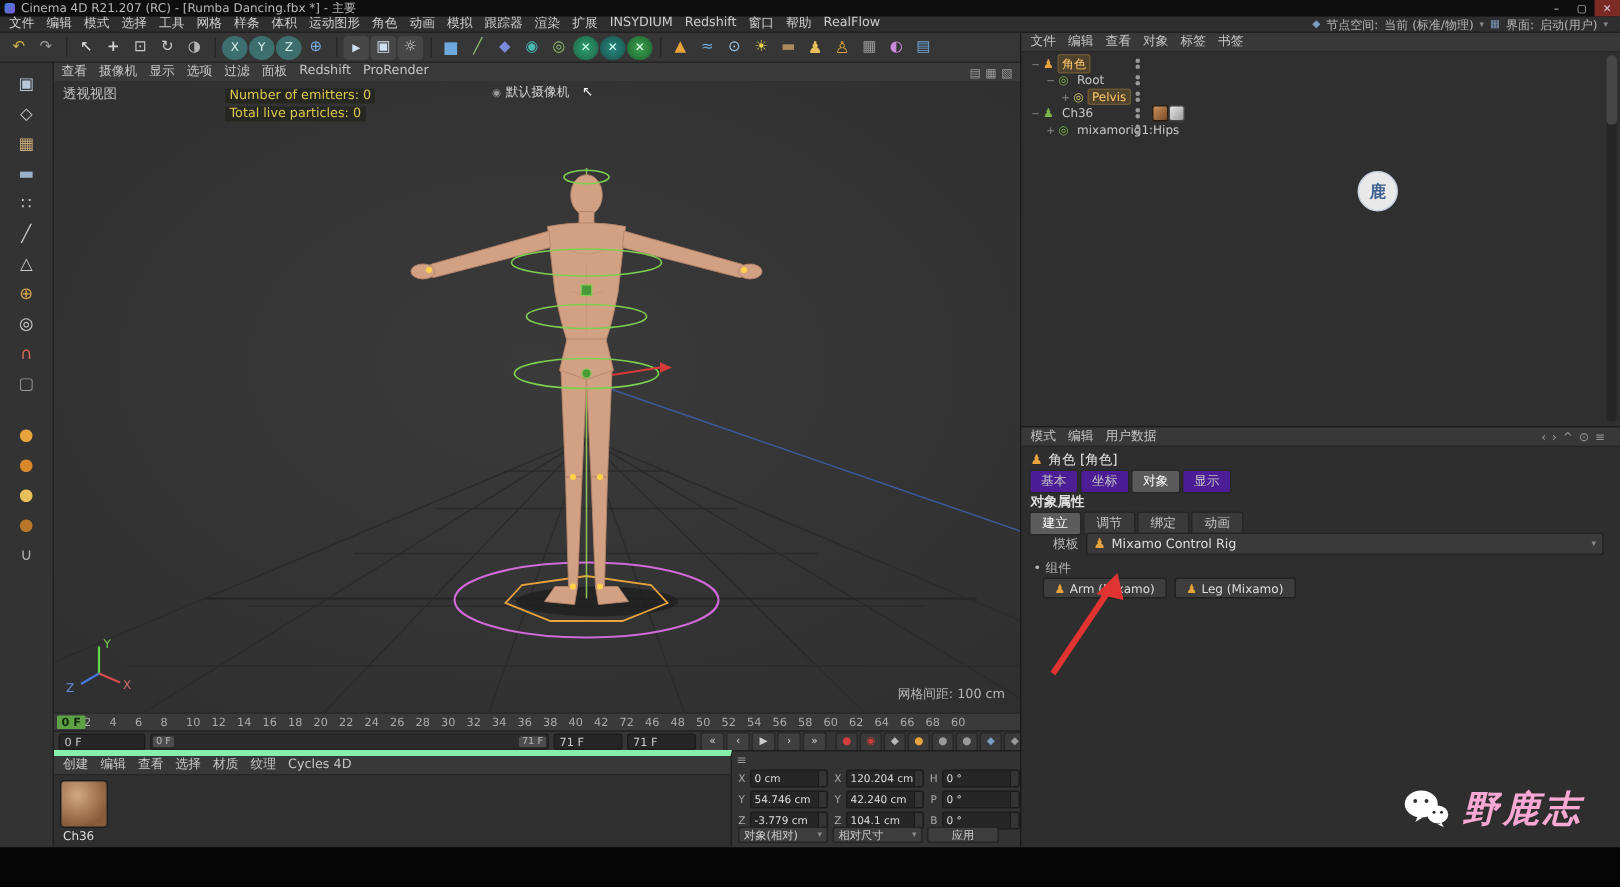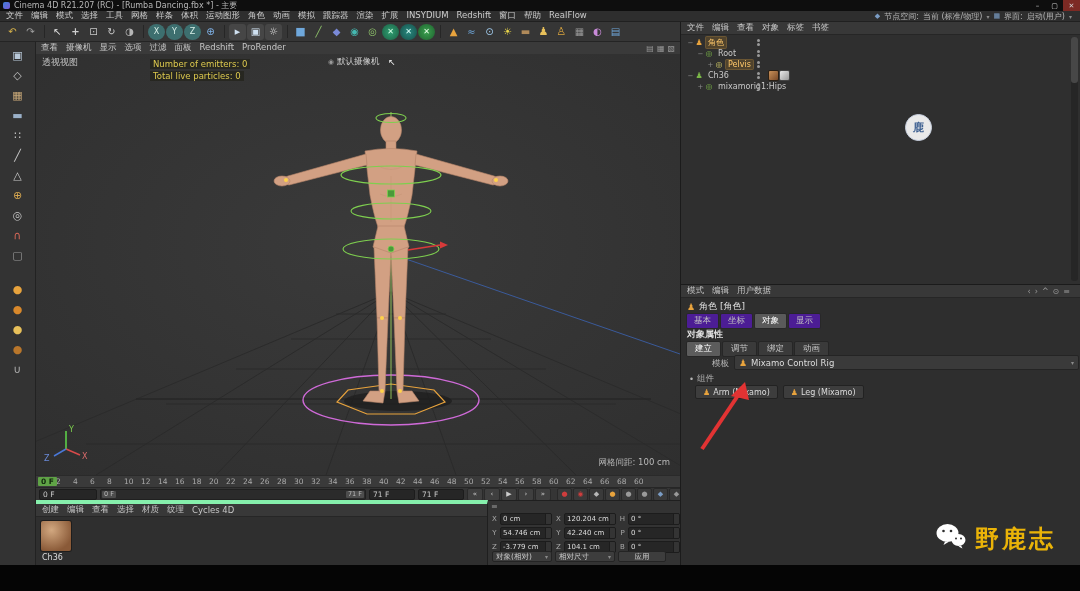--- a/index.html
+++ b/index.html
@@ -89,30 +89,30 @@
   .am-nav{margin-left:auto;display:flex;gap:4px;font-size:8px;color:#9a9a9a;padding-right:4px;}
   .am-title{position:absolute;left:6px;top:15px;display:flex;align-items:center;gap:4px;font-size:9px;color:#e3e3e3;}
   .am-oicon{color:#e8a33d;font-size:9px;}
   .am-tabs{position:absolute;left:5px;top:28px;display:flex;gap:1px;}
   .am-tab{padding:1px 7px;font-size:8.5px;background:#4c1d95;border:1px solid #282828;border-radius:2px;color:#c0c0c0;}
   .am-tab[data-active="true"]{background:#5a5a5a;color:#fff;}
   .am-section{position:absolute;left:6px;top:43px;font-size:9px;font-weight:bold;color:#dedede;}
   .am-modes{position:absolute;left:5px;top:56px;display:flex;gap:1px;}
   .am-mode{padding:1px 8px;font-size:8.5px;background:#3a3a3a;border:1px solid #262626;border-radius:2px;color:#c5c5c5;}
   .am-mode[data-active="true"]{background:#5c5c5c;color:#fff;}
-  .am-template{position:absolute;left:16px;top:70px;display:flex;align-items:flex-end;gap:5px;width:382px;}
+  .am-template{position:absolute;left:6px;top:70px;display:flex;align-items:center;gap:5px;width:382px;}
   .am-tlabel{width:32px;text-align:right;font-size:8.5px;color:#b8b8b8;flex:none;}
   .am-drop{flex:1;height:13px;background:#3a3a3a;border:1px solid #242424;border-radius:2px;display:flex;align-items:center;gap:4px;padding:0 4px;font-size:8.5px;color:#ddd;}
   .am-drop .mb-caret{margin-left:auto;}
   .am-complabel{position:absolute;left:8px;top:88px;font-size:8.5px;color:#b5b5b5;display:flex;gap:3px;align-items:center;}
   .am-comps{position:absolute;left:14px;top:100px;display:flex;gap:5px;}
   .comp-btn{height:12px;background:#3d3d3d;border:1px solid #222;border-radius:2px;display:flex;align-items:center;gap:3px;padding:0 7px;font-size:8px;color:#ddd;}
   .comp-btn .cicn{font-size:8px;}
   .am-arrow{position:absolute;left:0;top:95px;width:110px;height:85px;pointer-events:none;z-index:5;}
-  .wm{position:absolute;right:24px;top:238px;display:flex;align-items:flex-start;gap:9px;color:#eab308;z-index:4;}
+  .wm{position:absolute;right:24px;top:238px;display:flex;align-items:center;gap:9px;color:#f9a8d4;z-index:4;font-style:italic;}
   .wm-text{font-size:24px;font-weight:bold;letter-spacing:3px;}
   
   .bottomstrip{position:absolute;left:0;top:565px;width:1080px;height:26px;background:#050505;}
   i{font-style:normal;}
 </style>
 </head>
 <body>
 
 <div id="screen">
 
@@ -365,21 +365,21 @@
         <span class="tick">24</span>
         <span class="tick">26</span>
         <span class="tick">28</span>
         <span class="tick">30</span>
         <span class="tick">32</span>
         <span class="tick">34</span>
         <span class="tick">36</span>
         <span class="tick">38</span>
         <span class="tick">40</span>
         <span class="tick">42</span>
-        <span class="tick">44</span>
+        <span class="tick">72</span>
         <span class="tick">46</span>
         <span class="tick">48</span>
         <span class="tick">50</span>
         <span class="tick">52</span>
         <span class="tick">54</span>
         <span class="tick">56</span>
         <span class="tick">58</span>
         <span class="tick">60</span>
         <span class="tick">62</span>
         <span class="tick">64</span>

